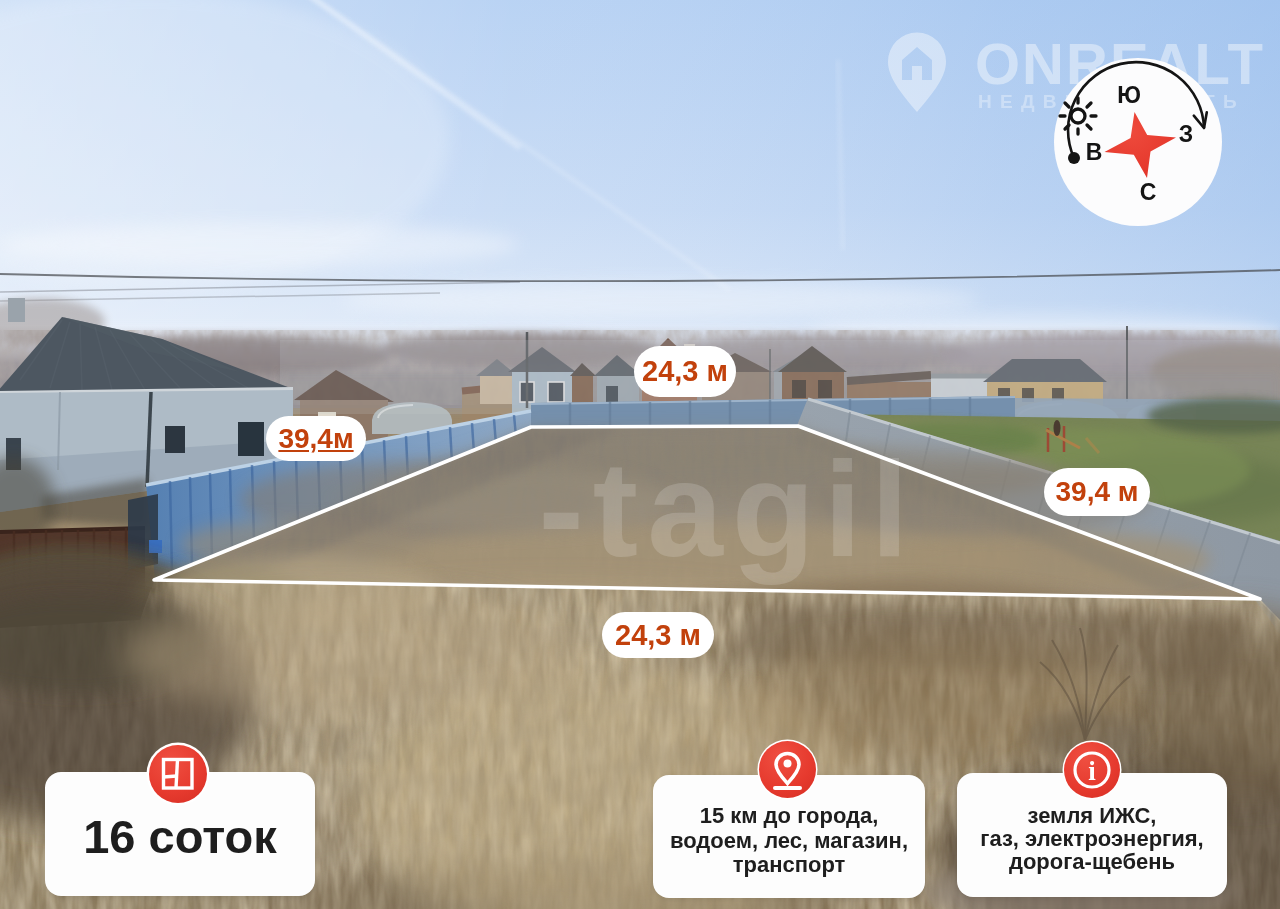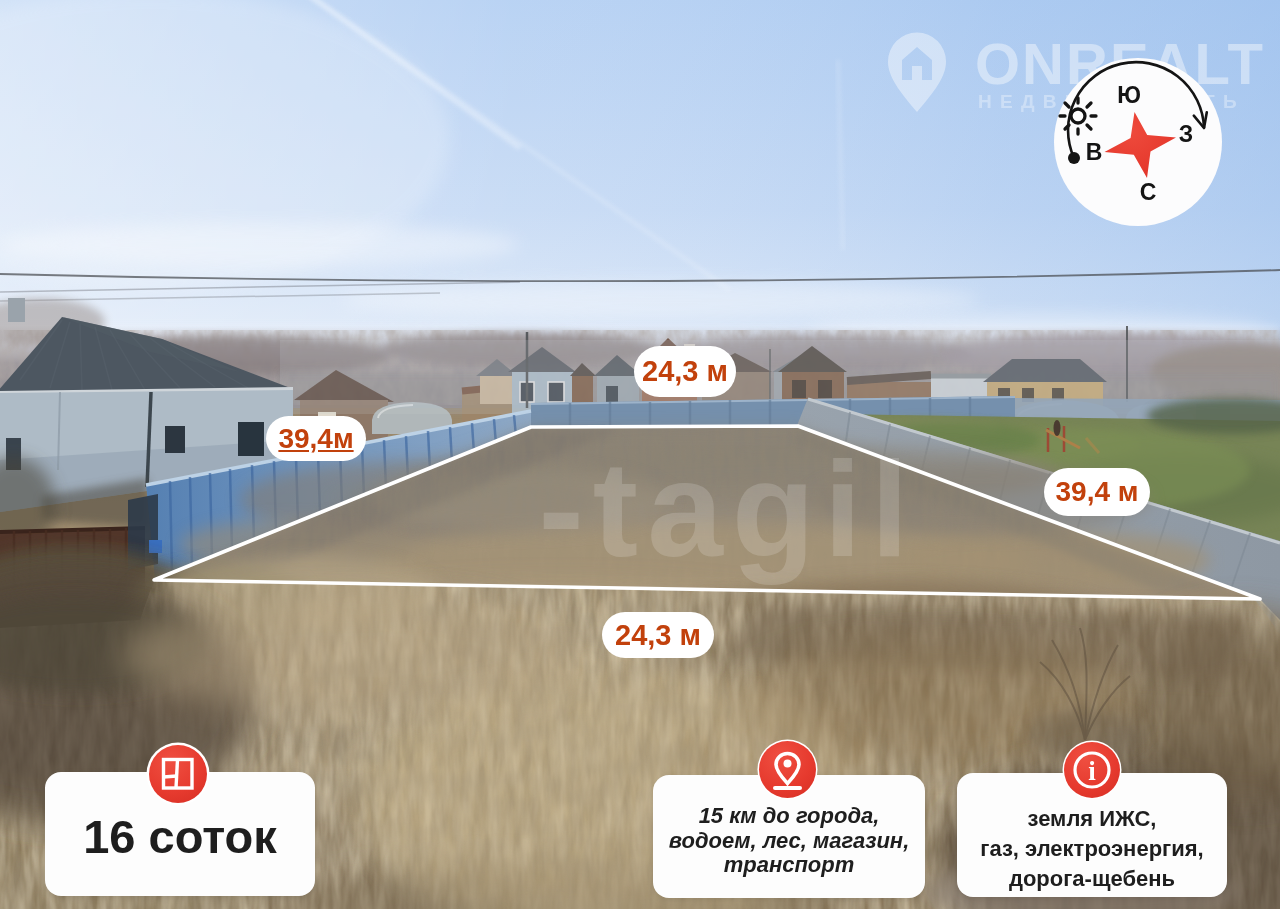--- a/index.html
+++ b/index.html
@@ -449,38 +449,38 @@
     </defs>
 <circle cx="33" cy="33" r="31.5" fill="#ffffff"></circle>
 <circle cx="33" cy="33" r="29" fill="url(#r1)"></circle>
 <g fill="none" stroke="#ffffff" stroke-width="3.4">
 <rect x="18.5" y="18.5" width="28.5" height="28.5"></rect>
 <line x1="32.5" y1="18.5" x2="31" y2="47"></line>
 <line x1="18.5" y1="36" x2="31.6" y2="35"></line>
 </g>
 </svg>
 
-<div class="card" style="left:653px;top:775px;width:272px;height:123px;font-size:22px;line-height:24.6px;padding-top:29px;box-sizing:border-box;white-space:nowrap;font-style:italic;">15 км до города,<br>водоем, лес, магазин,<br>транспорт</div>
+<div class="card" style="left:653px;top:775px;width:272px;height:123px;font-size:22px;line-height:24.6px;padding-top:29px;box-sizing:border-box;white-space:nowrap;">15 км до города,<br>водоем, лес, магазин,<br>транспорт</div>
 
 <svg class="cicon" style="left:757px;top:739px;" width="61" height="61" viewBox="0 0 61 61" xmlns="http://www.w3.org/2000/svg">
 <defs>
       <radialGradient id="r2" cx="0.38" cy="0.28" r="1">
         <stop offset="0" stop-color="#ef4f41"></stop>
         <stop offset="0.55" stop-color="#e63a2e"></stop>
         <stop offset="1" stop-color="#d32c22"></stop>
       </radialGradient>
     </defs>
 <circle cx="30.5" cy="30.5" r="30" fill="#ffffff"></circle>
 <circle cx="30.5" cy="30.5" r="28.5" fill="url(#r2)"></circle>
 <path d="M30.5 14.5 C37 14.5 42 19.5 42 25.5 C42 32 35 39.5 30.5 44.5 C26 39.5 19 32 19 25.5 C19 19.5 24 14.5 30.5 14.5 Z" fill="none" stroke="#ffffff" stroke-width="3.6"></path>
 <circle cx="30.5" cy="24.5" r="4" fill="#ffffff"></circle>
 <line x1="18" y1="49" x2="43" y2="49" stroke="#ffffff" stroke-width="4" stroke-linecap="round"></line>
 </svg>
 
-<div class="card" style="left:957px;top:773px;width:270px;height:124px;font-size:22px;line-height:30px;padding-top:31px;box-sizing:border-box;white-space:nowrap;">земля ИЖС,<br>газ, электроэнергия,<br>дорога-щебень</div>
+<div class="card" style="left:957px;top:773px;width:270px;height:124px;font-size:22px;line-height:23px;padding-top:31px;box-sizing:border-box;white-space:nowrap;">земля ИЖС,<br>газ, электроэнергия,<br>дорога-щебень</div>
 
 <svg class="cicon" style="left:1062px;top:740px;" width="60" height="60" viewBox="0 0 60 60" xmlns="http://www.w3.org/2000/svg">
 <defs>
       <radialGradient id="r3" cx="0.38" cy="0.28" r="1">
         <stop offset="0" stop-color="#ef4f41"></stop>
         <stop offset="0.55" stop-color="#e63a2e"></stop>
         <stop offset="1" stop-color="#d32c22"></stop>
       </radialGradient>
     </defs>
 <circle cx="30" cy="30" r="29.5" fill="#ffffff"></circle>

